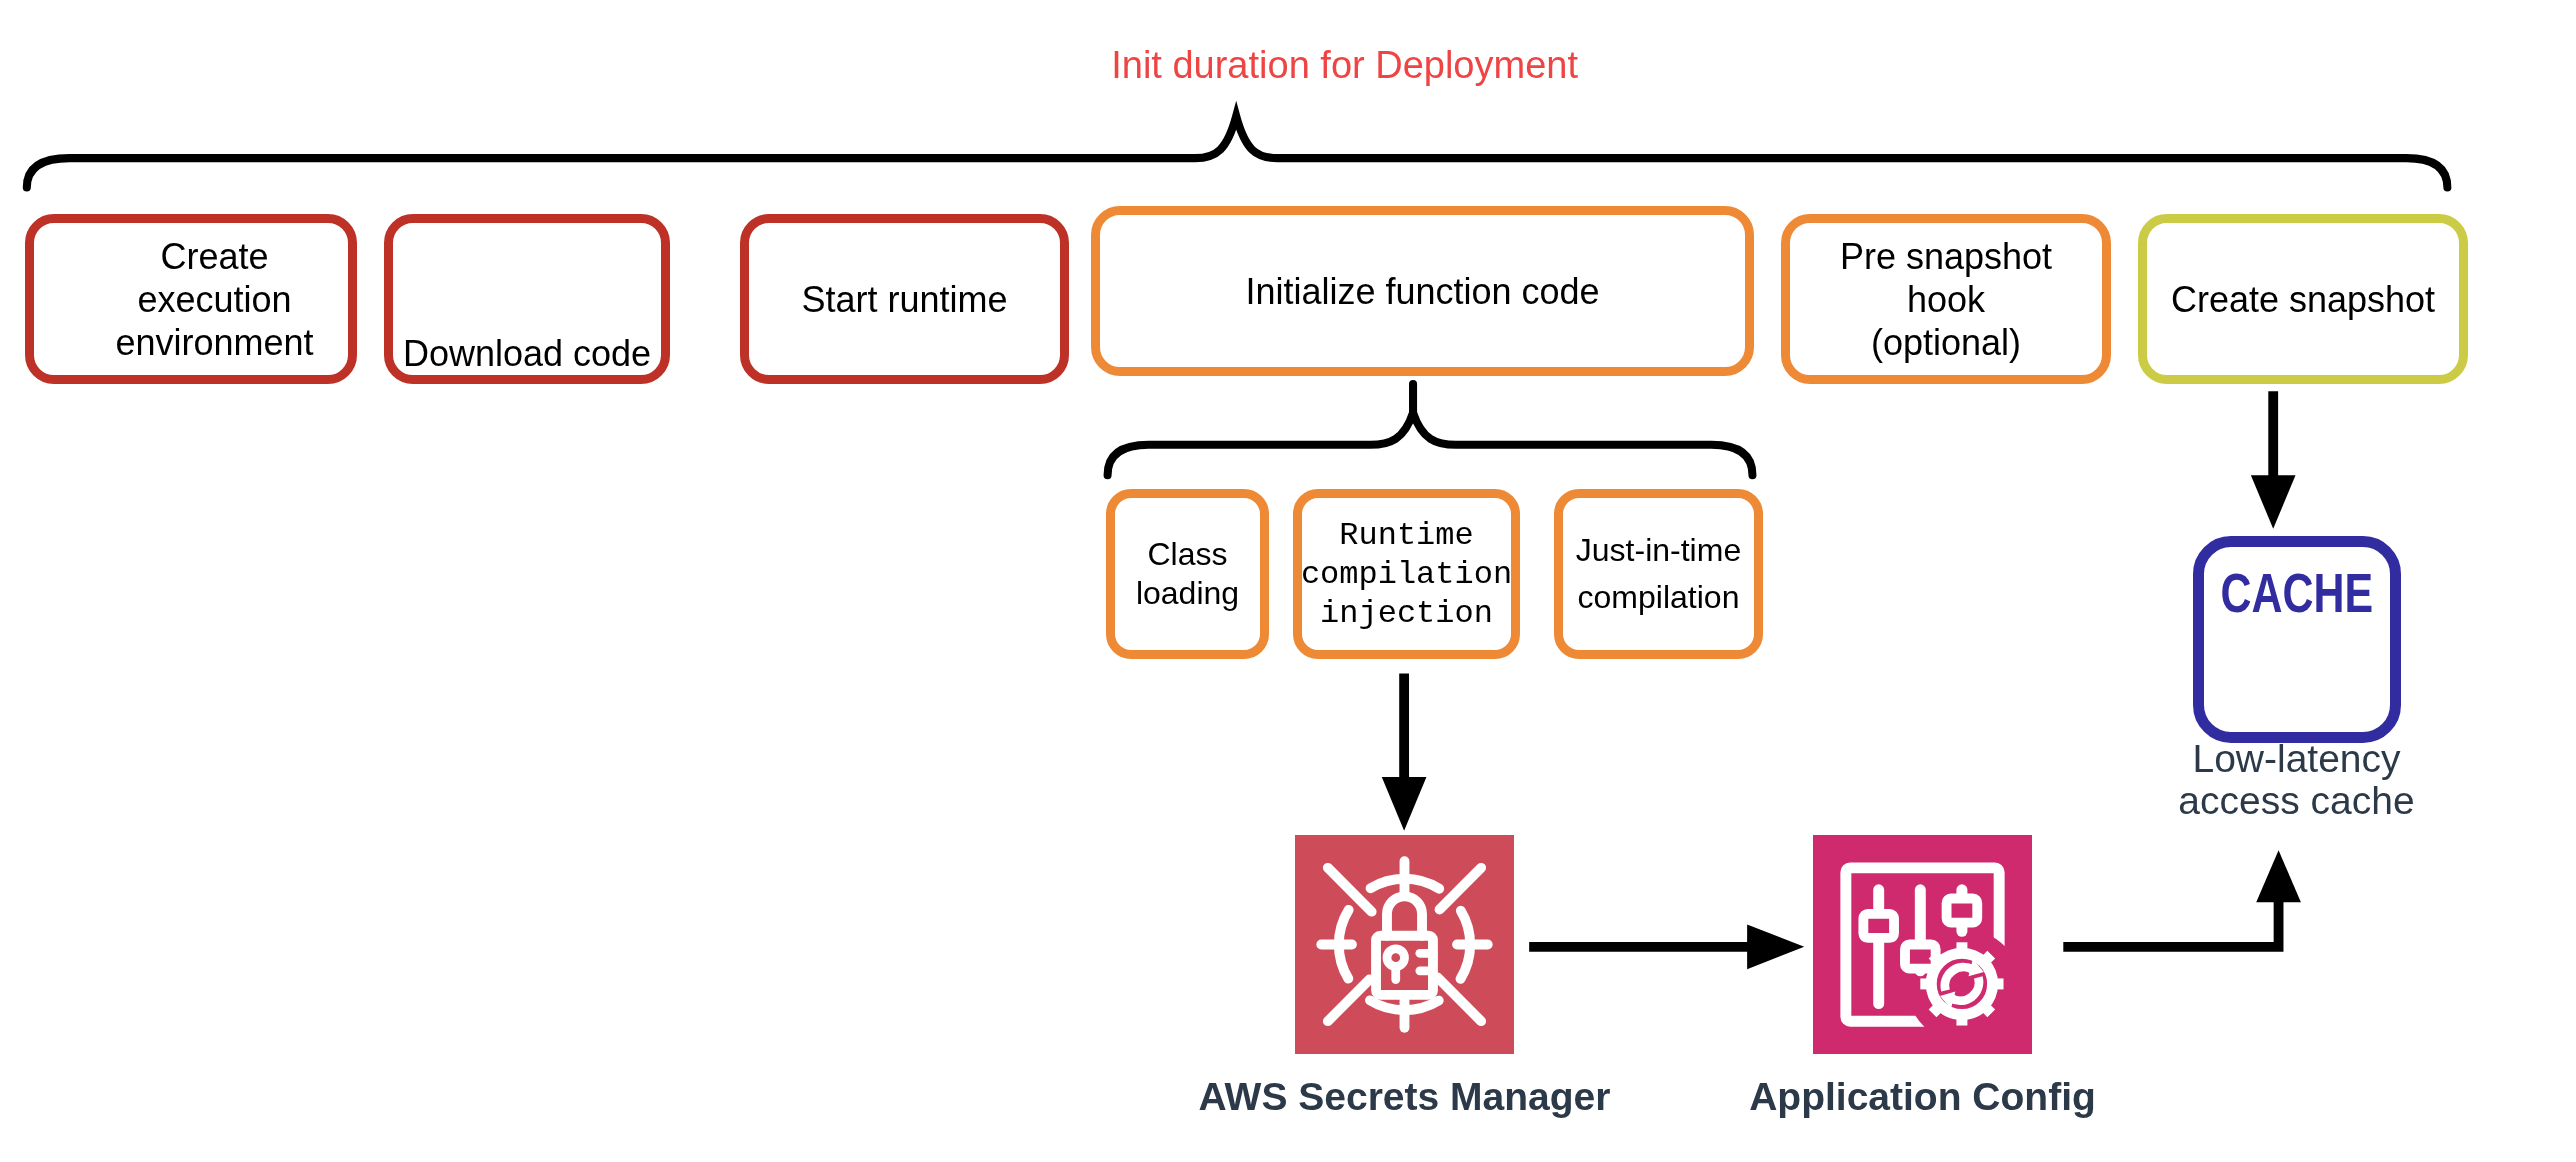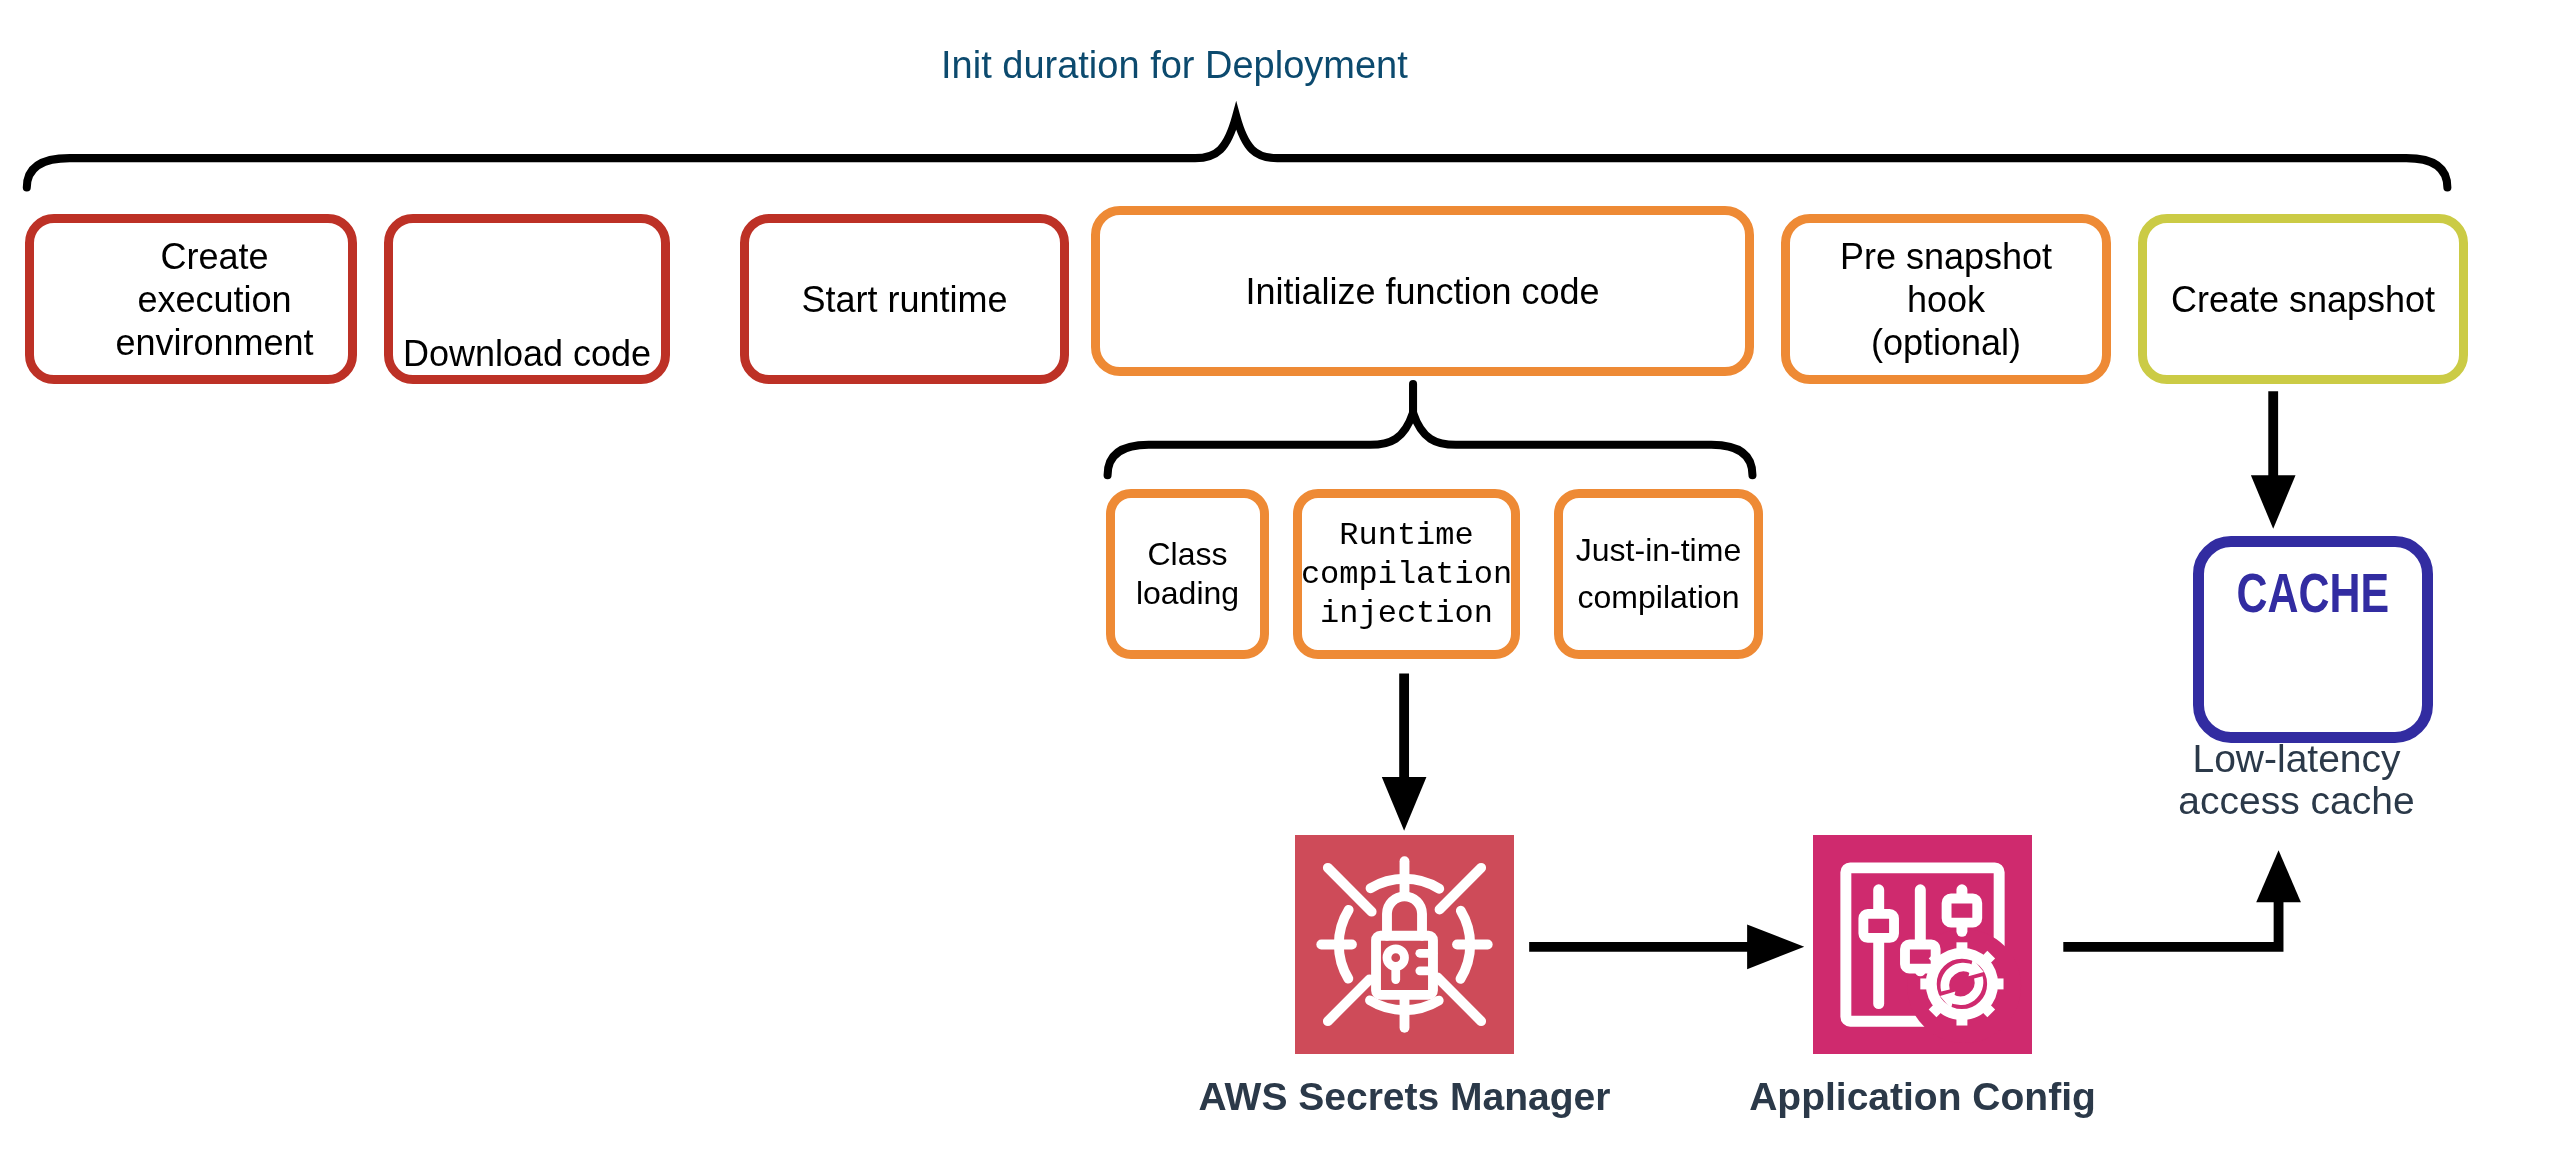--- a/index.html
+++ b/index.html
@@ -7,22 +7,22 @@
   .canvas{
     position:relative;
     width:2576px;height:1163px;
     background:#ffffff;
     font-family:"Liberation Sans", sans-serif;
     color:#000;
     overflow:hidden;
   }
   .svg-layer{position:absolute;left:0;top:0;width:2576px;height:1163px;pointer-events:none;}
   .title{
-    position:absolute;left:941px;top:43px;width:715px;
-    text-align:left;font-size:38px;line-height:45px;color:#0c4a6e;
+    position:absolute;left:863px;top:43px;width:715px;
+    text-align:right;font-size:38px;line-height:45px;color:#ef4444;
   }
   .phase-box{
     position:absolute;height:170px;
     border:9.8px solid #888;border-radius:29px;background:#fff;
     display:flex;flex-direction:column;align-items:center;justify-content:center;
     text-align:center;font-size:36px;line-height:43px;color:#000;
   }
   .sub-box{
     position:absolute;height:170px;top:489px;
     border:9px solid #EE8A35;border-radius:25px;background:#fff;
@@ -31,21 +31,21 @@
   }
   .icon-tile{
     position:absolute;width:219px;height:219px;top:835px;
   }
   .icon-tile svg{width:100%;height:100%;display:block;}
   .caption{
     position:absolute;width:447px;top:1074px;
     text-align:center;font-size:39px;line-height:45px;color:#2B3949;font-weight:bold;
   }
   .cache-box{
-    position:absolute;left:2193px;top:536px;width:240px;height:207px;
+    position:absolute;left:2193px;top:536px;width:208px;height:207px;
     border:11.6px solid #322CA1;border-radius:38px;background:#fff;
     display:flex;align-items:flex-start;justify-content:center;
     padding-top:14.3px;
   }
   .cache-text{
     font-size:55px;font-weight:bold;color:#322CA1;
     transform:scaleX(0.78);transform-origin:center top;letter-spacing:0px;
     font-family:"Liberation Sans", sans-serif;
   }
   .cache-caption{

